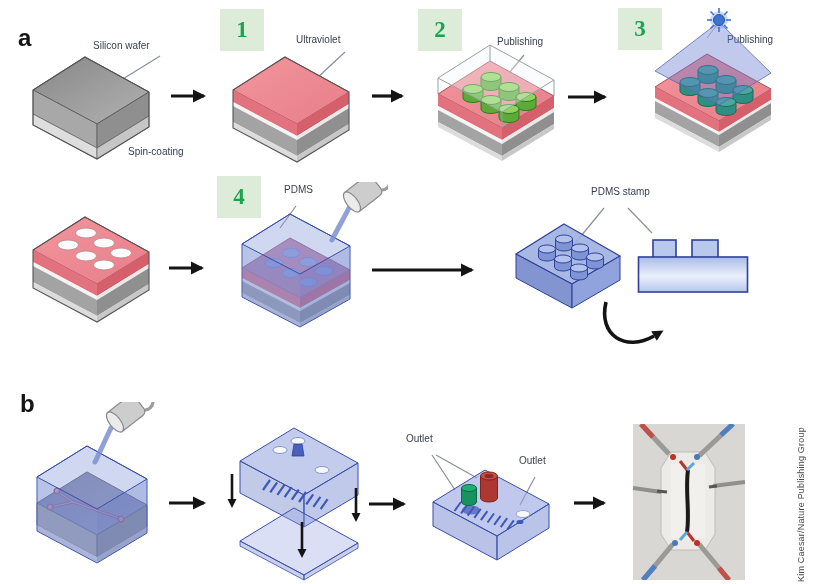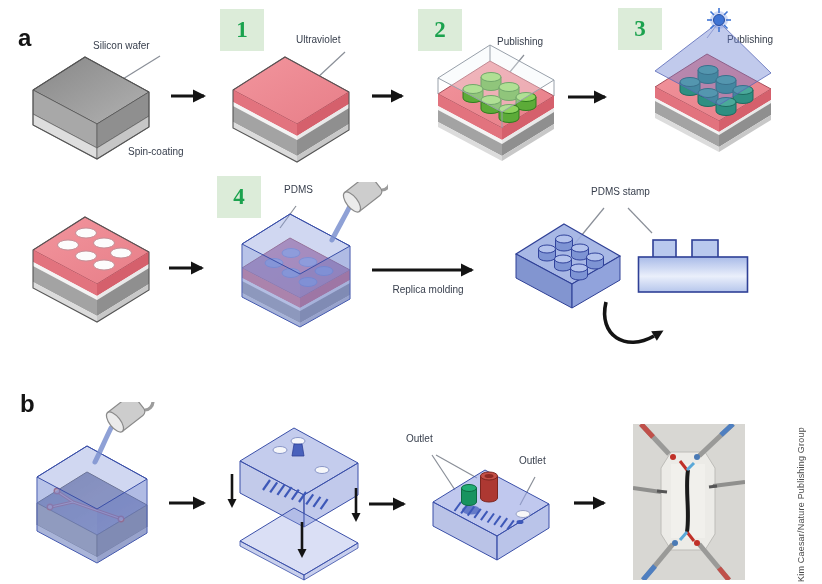--- a/index.html
+++ b/index.html
@@ -71,21 +71,20 @@
   <div class="badge" style="left:618px;top:8px">3</div>
   <div class="badge" style="left:217px;top:176px">4</div>
 
   <div class="lbl" style="left:93px;top:40px">Silicon wafer</div>
   <div class="lbl" style="left:128px;top:146px">Spin-coating</div>
   <div class="lbl" style="left:296px;top:34px">Ultraviolet</div>
   <div class="lbl" style="left:497px;top:36px">Publishing</div>
   <div class="lbl" style="left:727px;top:34px">Publishing</div>
   <div class="lbl" style="left:284px;top:184px">PDMS</div>
   <div class="lbl" style="left:591px;top:186px">PDMS stamp</div>
-  <div class="lbl wrap" style="left:390px;top:284px;width:76px">Replica molding</div>
   <div class="lbl" style="left:406px;top:433px">Outlet</div>
   <div class="lbl" style="left:519px;top:455px">Outlet</div>
   <div class="credit">Kim Caesar/Nature Publishing Group</div>
 
   <svg class="ill" style="left:0;top:0" width="822" height="584" viewBox="0 0 822 584">
     <defs>
       <marker id="ah" viewBox="0 0 10 10" refX="8.5" refY="5" markerWidth="4.2" markerHeight="4.2" orient="auto">
         <path d="M0,0 L10,5 L0,10 Z" fill="#141414"></path>
       </marker>
     </defs>

